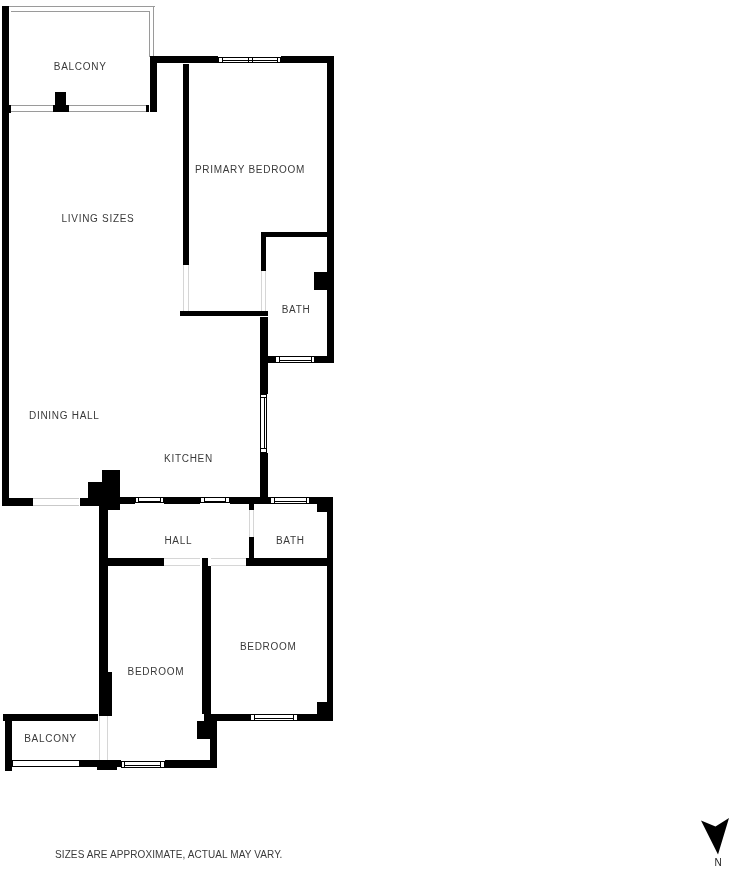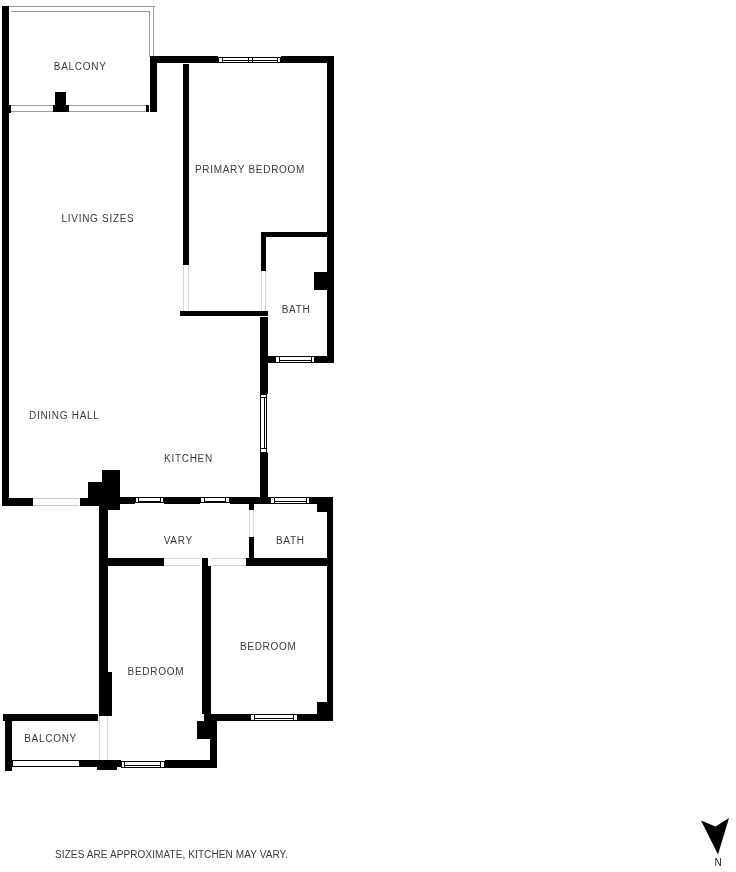--- a/index.html
+++ b/index.html
@@ -198,30 +198,30 @@
   <div class="lbl" style="left:250px;top:169px;">PRIMARY BEDROOM</div>
 
   <div class="lbl" style="left:98px;top:218px;">LIVING SIZES</div>
 
   <div class="lbl" style="left:64.3px;top:414.5px;">DINING HALL</div>
 
   <div class="lbl" style="left:188.5px;top:414px;margin-top:44px;">KITCHEN</div>
 
   <div class="lbl" style="left:296px;top:308.5px;">BATH</div>
 
-  <div class="lbl" style="left:178.3px;top:539.5px;">VARY</div>
+  <div class="lbl" style="left:178.3px;top:539.5px;">HALL</div>
 
   <div class="lbl" style="left:290.3px;top:540px;">BATH</div>
 
   <div class="lbl" style="left:268.2px;top:646.3px;">BEDROOM</div>
 
   <div class="lbl" style="left:155.9px;top:671px;">BEDROOM</div>
 
   <div class="lbl" style="left:50.6px;top:738.3px;">BALCONY</div>
 
-  <div style="position:absolute;left:55px;top:849px;color:#3a3a3a;font-size:10px;letter-spacing:0.1px;white-space:nowrap;">SIZES ARE APPROXIMATE, KITCHEN MAY VARY.</div>
+  <div style="position:absolute;left:55px;top:849px;color:#3a3a3a;font-size:10px;letter-spacing:0.1px;white-space:nowrap;">SIZES ARE APPROXIMATE, ACTUAL MAY VARY.</div>
 
   <svg style="position:absolute;left:695px;top:812px;" width="40" height="60" viewBox="0 0 40 60">
     <polygon points="6,8.5 20.5,14.5 34,6 23,42.5" fill="#000"></polygon>
     <text x="23" y="54" font-family="Liberation Sans, sans-serif" font-size="10" fill="#1a1a1a" text-anchor="middle">N</text>
   </svg>
 
 </div>
 
 </body></html>

